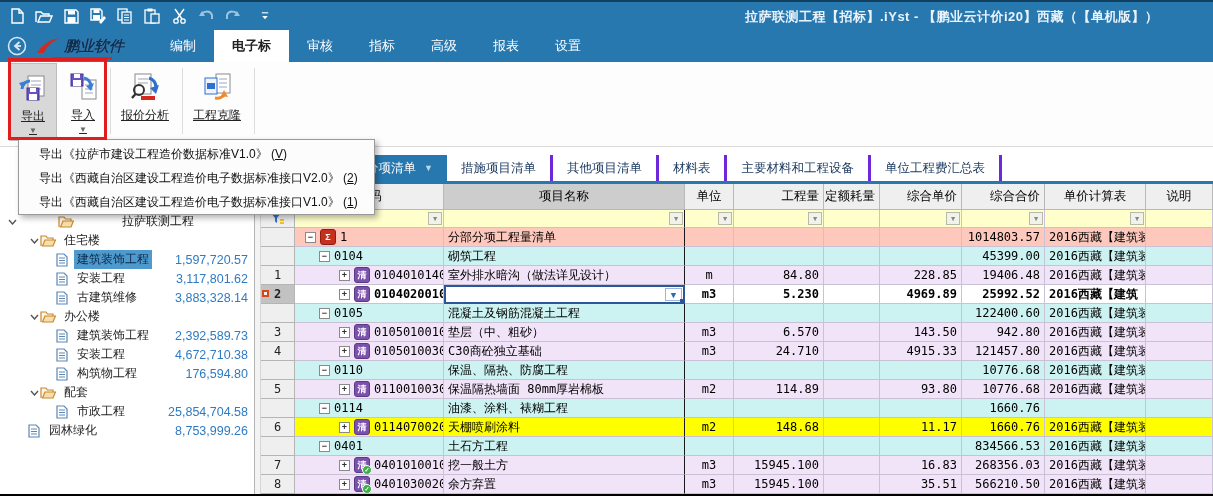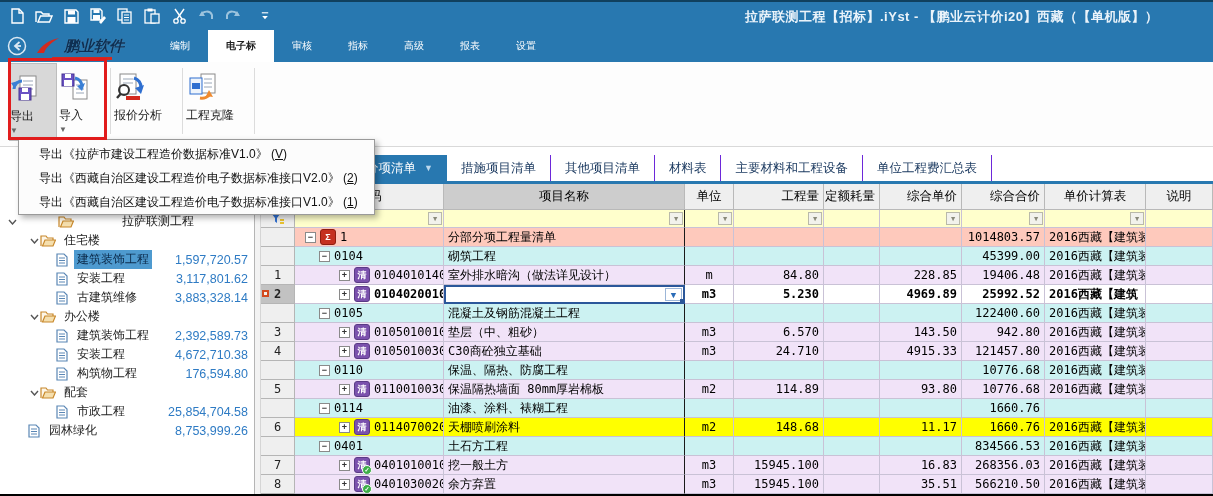--- a/index.html
+++ b/index.html
@@ -11,26 +11,26 @@
   .qat{display:flex;align-items:center;gap:9px;padding-left:8px;}
   .qat .qicon{width:18px;height:18px;display:flex;align-items:center;justify-content:center;cursor:pointer;}
   #title-text{position:absolute;left:745px;top:0;height:30px;display:flex;align-items:center;
               color:#eaf3fa;font-size:13px;font-weight:bold;letter-spacing:.5px;}
   
   #ribbontabs{position:absolute;left:0;top:30px;width:1213px;height:32px;background:#2878b0;display:flex;align-items:stretch;}
   #back-btn{width:34px;display:flex;align-items:center;justify-content:center;}
   #logo{display:flex;align-items:center;gap:4px;padding:0 14px 0 2px;position:relative;}
   #logo-text{color:#0e2f52;font-size:15px;font-weight:bold;font-style:italic;text-shadow:0 0 1px rgba(255,255,255,.25);}
   #logo-underline{position:absolute;left:18px;bottom:2px;width:60px;height:3px;background:#d42a1e;}
-  .rtab{padding:0 18px;display:flex;align-items:center;color:#fff;font-size:10px;cursor:pointer;}
+  .rtab{padding:0 18px;display:flex;align-items:center;color:#fff;font-size:13px;cursor:pointer;}
   .rtab.active{background:#fff;color:#222;font-weight:bold;}
   
   #ribbonband{position:absolute;left:0;top:62px;width:1213px;height:85px;background:#fdfdfd;border-bottom:1px solid #d9d9d9;box-sizing:border-box;}
-  .rbtn{position:absolute;top:1px;height:78px;width:48px;display:flex;flex-direction:column;align-items:flex-start;
-        justify-content:flex-start;padding-top:6px;box-sizing:border-box;cursor:pointer;font-size:12px;color:#222;}
+  .rbtn{position:absolute;top:1px;height:78px;width:48px;display:flex;flex-direction:column;align-items:center;
+        justify-content:flex-start;padding-top:6px;box-sizing:border-box;cursor:pointer;font-size:12px;color:#222;text-decoration:underline;}
   .rbtn .ricon{height:36px;display:flex;align-items:center;justify-content:center;}
   .rbtn .rlabel{margin-top:2px;}
   .rbtn .rarrow{font-size:8px;color:#666;line-height:8px;margin-top:2px;}
   .rbtn.pressed{background:#d8d8d8;border:1px solid #bdbdbd;}
   .rsep{position:absolute;top:6px;height:66px;width:1px;background:#dcdcdc;}
   #annotation-rect{position:absolute;left:8px;top:58px;width:99px;height:82px;border:3px solid #e11c1c;box-sizing:border-box;z-index:120;pointer-events:none;}
   
   #export-menu{position:absolute;left:18px;top:139px;width:357px;height:76px;background:#fcfcfc;border:1px solid #9a9a9a;
                box-shadow:3px 3px 6px rgba(0,0,0,.3);z-index:100;box-sizing:border-box;padding-top:2px;}
   .menu-item{height:24px;display:flex;align-items:center;padding-left:20px;font-size:12px;color:#111;cursor:pointer;white-space:nowrap;}
@@ -41,21 +41,21 @@
   #tree{position:absolute;left:0;top:65px;width:100%;}
   .tree-row{height:19px;display:flex;align-items:center;font-size:12px;color:#1d1d1d;cursor:pointer;}
   .tree-row .chev{width:12px;display:flex;justify-content:center;}
   .tree-label{padding:1px 3px;white-space:nowrap;}
   .tree-label.selected{background:#4e9acf;color:#0b2a4a;}
   .tree-value{margin-left:auto;padding-right:6px;color:#2e7bc4;font-size:12.5px;}
   #splitter{width:6px;background:#f3f3f3;border-right:1px solid #d5d5d5;box-sizing:border-box;}
   #content{flex:1;display:flex;flex-direction:column;background:#fff;min-width:0;}
   
   #tabstrip{height:34px;display:flex;align-items:flex-end;padding-left:66px;box-sizing:border-box;background:#fff;}
-  .stab{height:26px;display:flex;align-items:center;padding:0 14px;font-size:12.5px;color:#17365d;cursor:pointer;border-right:1px solid #6d28d9;}
+  .stab{height:26px;display:flex;align-items:center;padding:0 14px;font-size:12.5px;color:#17365d;cursor:pointer;border-right:3px solid #6d28d9;}
   .stab.active{background:#2878b0;color:#fff;border-right:none;}
   .stab .tab-arrow{margin-left:8px;font-size:9px;color:#bcd8ee;}
   #tab-underline{height:3px;background:#2878b0;}
   
   #grid{flex:1;overflow:hidden;font-family:"DejaVu Sans Mono","Liberation Mono",monospace;}
   .grow{display:flex;height:19px;}
   .grow.header{height:26px;font-family:"Liberation Sans",sans-serif;}
   .grow.filter{height:18px;}
   .gcell{box-sizing:border-box;border-right:1px solid #c9c2d6;border-bottom:1px solid #c9c2d6;
          display:flex;align-items:center;padding:0 4px;overflow:hidden;white-space:nowrap;font-size:12px;color:#000;}

